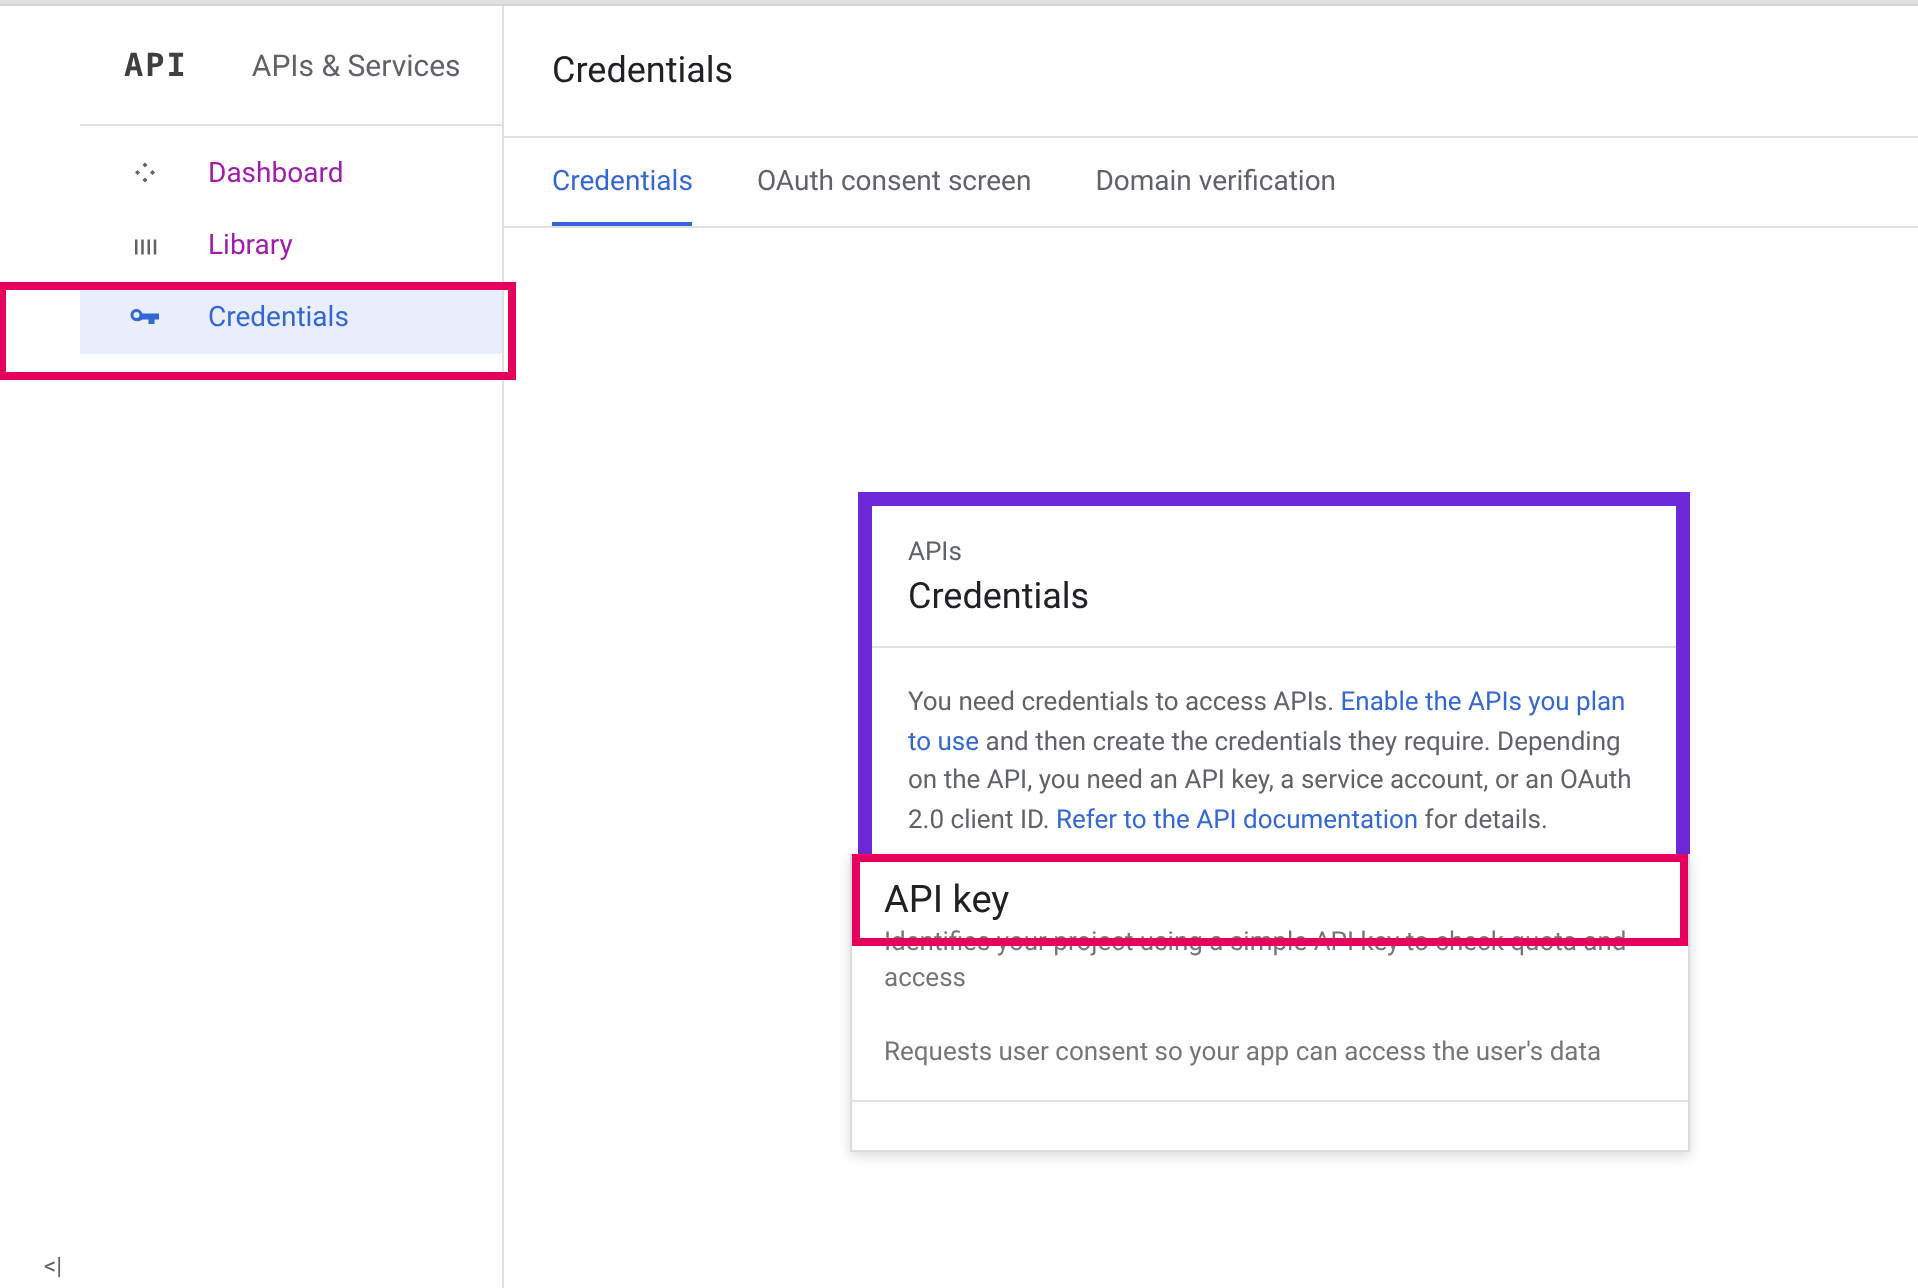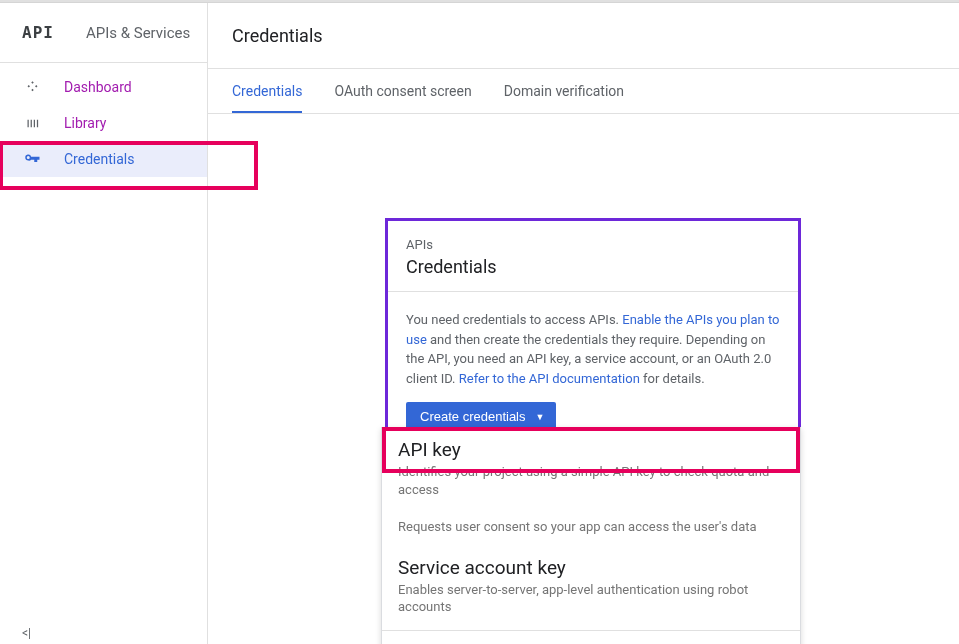--- a/index.html
+++ b/index.html
@@ -1,37 +1,37 @@
 <!DOCTYPE html>
 <html><head>
 <meta charset="utf-8">
 <style>
   * { box-sizing: border-box; margin: 0; padding: 0; }
   body { font-family: Roboto, "Helvetica Neue", Arial, sans-serif; background: #fff; color: #202124; width: 959px; height: 644px; overflow: hidden; }
   .top-bar { height: 3px; background: #e0e0e0; border-bottom: 1px solid #d5d5d5; }
   .layout { display: flex; height: calc(100% - 3px); }
-  .sidebar { width: 208px; border-right: 1px solid #e0e0e0; background: #fff; position: relative; }
+  .sidebar { width: 252px; border-right: 1px solid #e0e0e0; background: #fff; position: relative; padding-left: 40px; }
   .sidebar-header { display: flex; align-items: center; padding: 20px 16px 20px 22px; border-bottom: 1px solid #e0e0e0; }
   .api-logo { font-family: monospace; font-weight: bold; font-size: 16px; color: #3c4043; letter-spacing: 1px; }
   .sidebar-title { margin-left: 32px; font-size: 15px; color: #5f6368; }
   .nav-list { padding-top: 6px; }
   .nav-item { display: flex; align-items: center; height: 36px; padding-left: 22px; cursor: pointer; font-size: 14px; color: #a21caf; position: relative; }
   .nav-item.active { background: #eaedfb; color: #3367d6; }
   .nav-icon { width: 20px; height: 20px; display: flex; align-items: center; justify-content: center; margin-right: 22px; color: #5f6368; }
   .nav-item.active .nav-icon { color: #3367d6; }
   .highlight-sidebar { position: absolute; border: 3px solid #e6005c; box-shadow: 0 0 0 1px #e6005c; pointer-events: none; }
   .collapse-handle { position: absolute; bottom: 4px; left: 22px; color: #5f6368; font-size: 12px; letter-spacing: 0; }
   .main { flex: 1; display: flex; flex-direction: column; overflow: hidden; position: relative; }
   .page-header { padding: 22px 24px 22px 24px; border-bottom: 1px solid #e0e0e0; }
   .page-title { font-size: 18px; color: #202124; font-weight: 400; }
   .tabs { display: flex; border-bottom: 1px solid #e0e0e0; padding-left: 24px; }
   .tab { padding: 14px 0 12px 0; margin-right: 32px; font-size: 14px; color: #5f6368; cursor: pointer; border-bottom: 2px solid transparent; }
   .tab.active { color: #3367d6; border-bottom: 2px solid #3367d6; }
   .content { flex: 1; position: relative; }
-  .card { position: absolute; left: 453px; top: 104px; width: 416px; border: 3px solid #6d28d9; background: #fff; transform: translateX(0); }
+  .card { position: absolute; left: 453px; top: 132px; width: 416px; border: 7px solid #6d28d9; background: #fff; transform: translateX(0); }
   .card-header { padding: 16px 18px 14px 18px; border-bottom: 1px solid #e0e0e0; }
   .card-eyebrow { font-size: 13px; color: #5f6368; margin-bottom: 4px; }
   .card-title { font-size: 18px; color: #202124; font-weight: 400; }
   .card-body { padding: 18px 18px 14px 18px; font-size: 13px; color: #5f6368; line-height: 1.5; }
   .card-body a { color: #3367d6; text-decoration: none; cursor: pointer; }
   .create-btn { display: inline-flex; align-items: center; background: #3367d6; color: #fff; border: none; padding: 7px 12px 7px 14px; font-size: 13px; cursor: pointer; border-radius: 2px; margin-top: 14px; }
   .create-btn .caret { margin-left: 10px; font-size: 9px; }
   .dropdown { position: absolute; left: 449px; top: 313px; width: 420px; background: #fff; border: 1px solid #dadce0; box-shadow: 0 2px 6px rgba(0,0,0,0.15); z-index: 10; }
   .dropdown-item { padding: 10px 16px 10px 16px; cursor: pointer; }
   .dd-title { font-size: 19px; color: #202124; margin-bottom: 2px; }
@@ -107,24 +107,20 @@
       </div>
 
       <div class="dropdown" style="left:173px;">
         <div class="dropdown-item">
           <div class="dd-title">API key</div>
           <div class="dd-desc">Identifies your project using a simple API key to check quota and access</div>
         </div>
         <div class="dropdown-item">
           <div class="dd-desc">Requests user consent so your app can access the user's data</div>
         </div>
-        <div class="dropdown-item">
-          <div class="dd-title">Service account key</div>
-          <div class="dd-desc">Enables server-to-server, app-level authentication using robot accounts</div>
-        </div>
         <div class="dd-divider"></div>
         <div class="dropdown-item">
           
           
         </div>
       </div>
 
       <div class="highlight-dropdown" style="left:175px; top:314px; width:416px; height:44px;"></div>
 
     </div>

